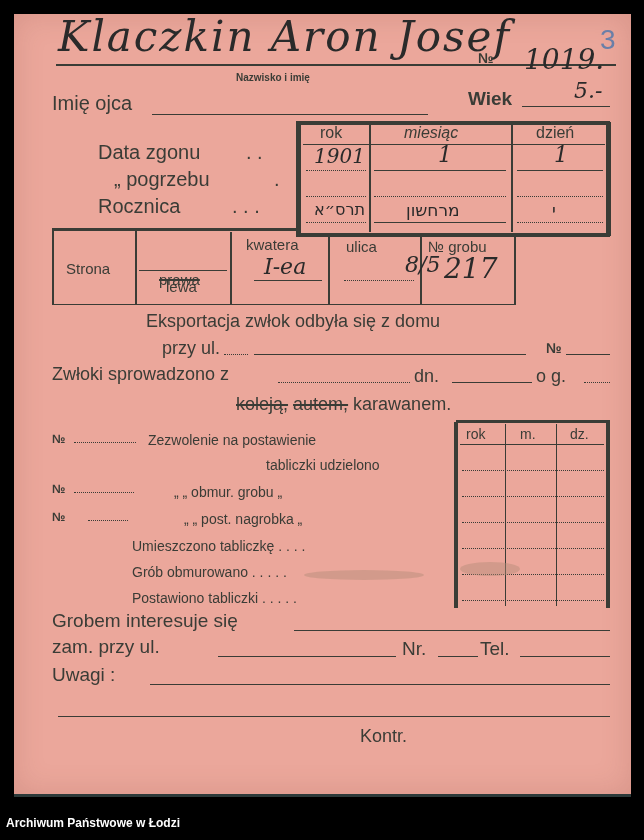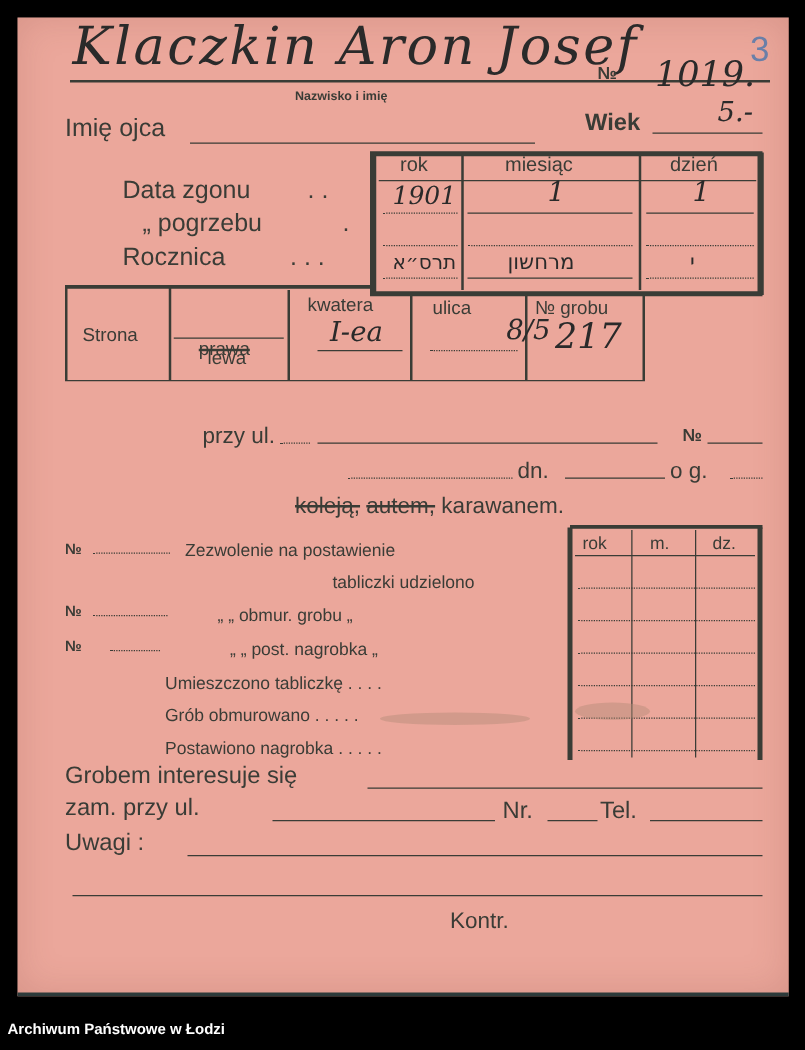--- a/index.html
+++ b/index.html
@@ -34,21 +34,21 @@
   <div class="p" style="left:454px;top:74px;font-size:19px;font-weight:bold;">Wiek</div>
   <div class="line" style="left:508px;top:92px;width:88px;"></div>
   <div class="hw" style="left:560px;top:64px;font-size:22px;">5.-</div>
 
   <div class="thick" style="left:282px;top:107px;width:314px;height:4px;"></div>
   <div class="thick" style="left:282px;top:108px;width:5px;height:114px;"></div>
   <div class="thick" style="left:592px;top:108px;width:5px;height:114px;"></div>
   <div class="thin" style="left:355px;top:110px;width:2px;height:108px;"></div>
   <div class="thin" style="left:497px;top:110px;width:2px;height:108px;"></div>
   <div class="p" style="left:306px;top:110px;font-size:16px;">rok</div>
-  <div class="p" style="left:390px;top:110px;font-size:16px;">miesiąc</div>
+  <div class="p" style="left:390px;top:110px;font-size:16px;font-style:italic;">miesiąc</div>
   <div class="p" style="left:522px;top:110px;font-size:16px;">dzień</div>
   <div class="line" style="left:289px;top:130px;width:302px;"></div>
 
   <div class="p" style="left:84px;top:127px;font-size:20px;">Data zgonu</div>
   <div class="p" style="left:232px;top:127px;font-size:20px;">. .</div>
   <div class="hw" style="left:300px;top:130px;font-size:20px;">1901</div>
   <div class="hw" style="left:424px;top:128px;font-size:22px;">1</div>
   <div class="hw" style="left:540px;top:128px;font-size:22px;">1</div>
   <div class="dline" style="left:292px;top:156px;width:60px;"></div>
   <div class="line" style="left:360px;top:156px;width:132px;"></div>
@@ -88,26 +88,28 @@
   <div class="hw" style="left:250px;top:240px;font-size:22px;">I-ea</div>
   <div class="line" style="left:240px;top:266px;width:68px;"></div>
 
   <div class="p" style="left:332px;top:224px;font-size:15px;">ulica</div>
   <div class="hw" style="left:356px;top:238px;font-size:22px;margin-left:35px;">8/5</div>
   <div class="dline" style="left:330px;top:266px;width:70px;"></div>
 
   <div class="p" style="left:414px;top:224px;font-size:15px;">№ grobu</div>
   <div class="hw" style="left:430px;top:238px;font-size:28px;">217</div>
 
+  <div class="p" style="left:132px;top:297px;font-size:18px;">Eksportacja zwłok odbyła się z domu</div>
   <div class="p" style="left:148px;top:324px;font-size:18px;">przy ul.</div>
   <div class="dline" style="left:210px;top:340px;width:24px;"></div>
   <div class="line" style="left:240px;top:340px;width:272px;"></div>
   <div class="p" style="left:532px;top:326px;font-size:14px;font-weight:bold;">№</div>
   <div class="line" style="left:552px;top:340px;width:44px;"></div>
 
+  <div class="p" style="left:38px;top:350px;font-size:18px;">Zwłoki sprowadzono z</div>
   <div class="dline" style="left:264px;top:368px;width:132px;"></div>
   <div class="p" style="left:400px;top:352px;font-size:18px;">dn.</div>
   <div class="line" style="left:438px;top:368px;width:80px;"></div>
   <div class="p" style="left:522px;top:352px;font-size:18px;">o g.</div>
   <div class="dline" style="left:570px;top:368px;width:26px;"></div>
 
   <div class="p" style="left:222px;top:380px;font-size:18px;">
     <span class="strike">koleją,</span>
     <span class="strike">autem,</span>
     <span>karawanem.</span>
@@ -121,21 +123,21 @@
   <div class="p" style="left:38px;top:468px;font-size:12px;font-weight:bold;">№</div>
   <div class="dline" style="left:60px;top:478px;width:60px;"></div>
   <div class="p" style="left:160px;top:470px;font-size:14px;">„        „ obmur. grobu „</div>
 
   <div class="p" style="left:38px;top:496px;font-size:12px;font-weight:bold;">№</div>
   <div class="dline" style="left:74px;top:506px;width:40px;"></div>
   <div class="p" style="left:170px;top:497px;font-size:14px;">„        „ post. nagrobka „</div>
 
   <div class="p" style="left:118px;top:550px;font-size:14px;">Grób obmurowano . . . . .</div>
   <div class="p" style="left:118px;top:524px;font-size:14px;">Umieszczono tabliczkę . . . .</div>
-  <div class="p" style="left:118px;top:576px;font-size:14px;">Postawiono nagrobka . . . . .</div>
+  <div class="p" style="left:118px;top:576px;font-size:14px;">Postawiono tabliczki . . . . .</div>
 
   <div class="thick" style="left:442px;top:406px;width:154px;height:3px;"></div>
   <div class="thick" style="left:440px;top:408px;width:4px;height:186px;"></div>
   <div class="thick" style="left:592px;top:408px;width:4px;height:186px;"></div>
   <div class="thin" style="left:491px;top:410px;width:1px;height:182px;"></div>
   <div class="thin" style="left:542px;top:410px;width:1px;height:182px;"></div>
   <div class="p" style="left:452px;top:412px;font-size:14px;">rok</div>
   <div class="p" style="left:506px;top:412px;font-size:14px;">m.</div>
   <div class="p" style="left:556px;top:412px;font-size:14px;">dz.</div>
   <div class="line" style="left:446px;top:430px;width:144px;"></div>

